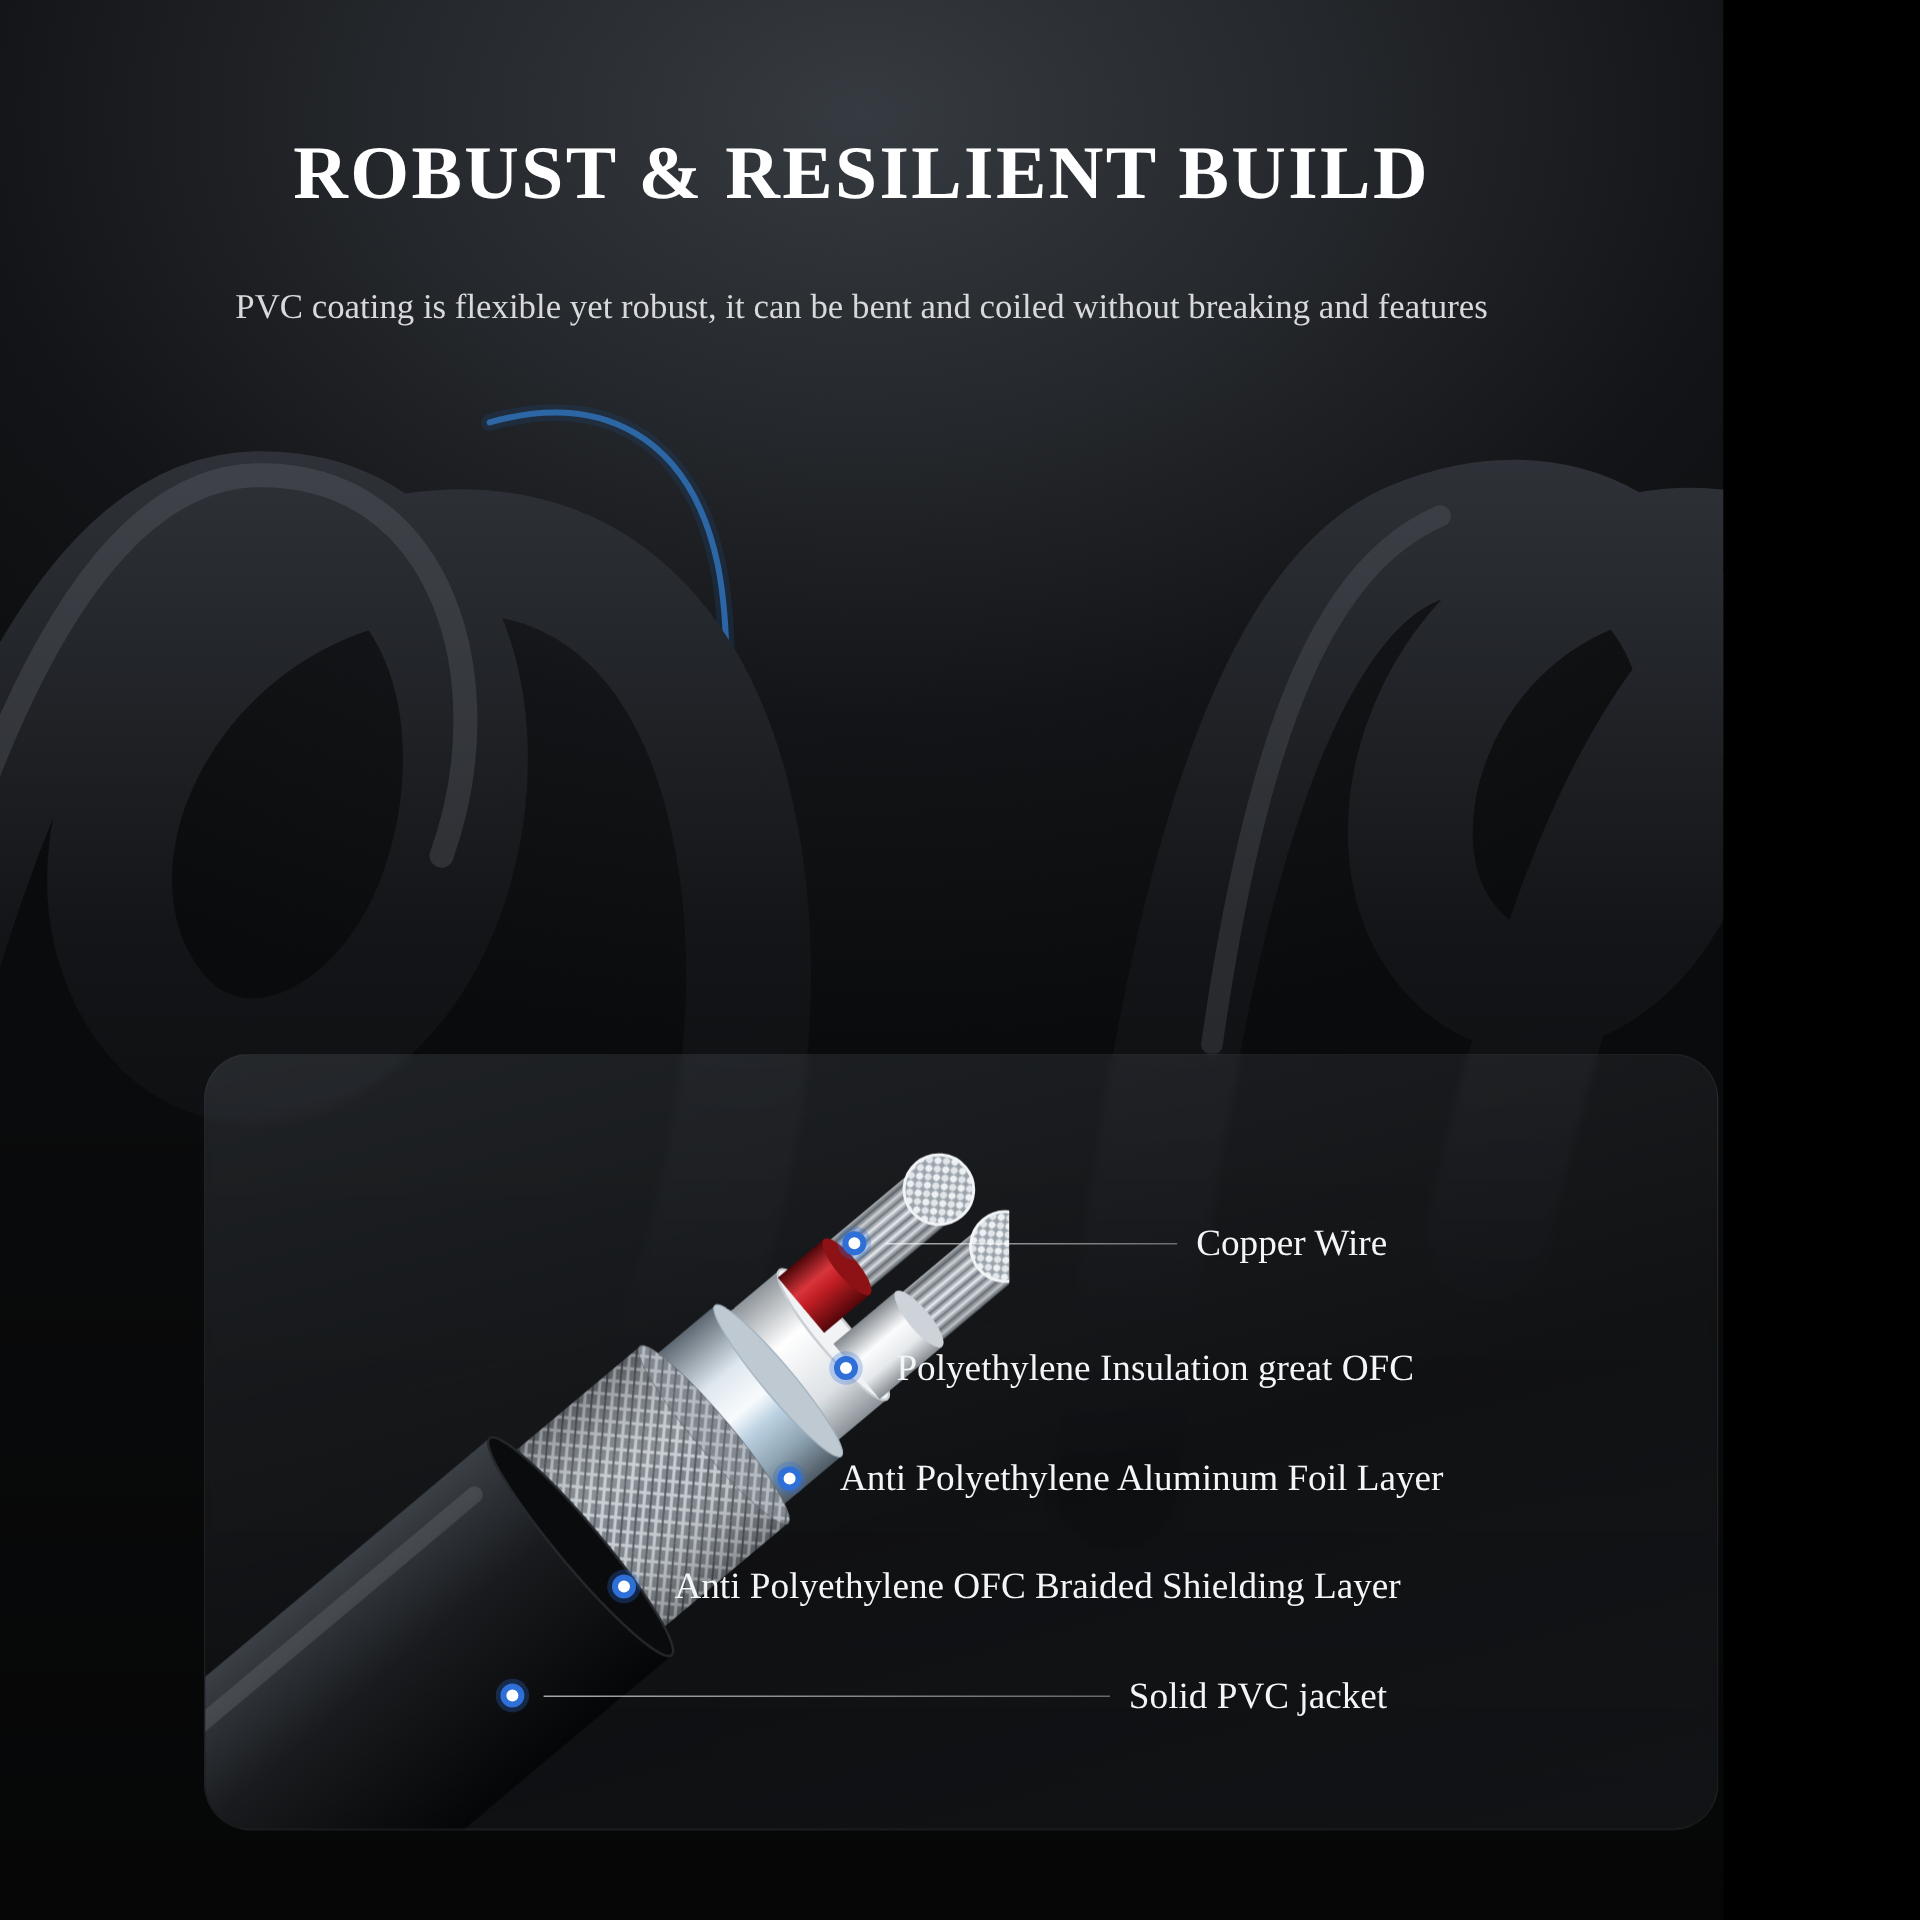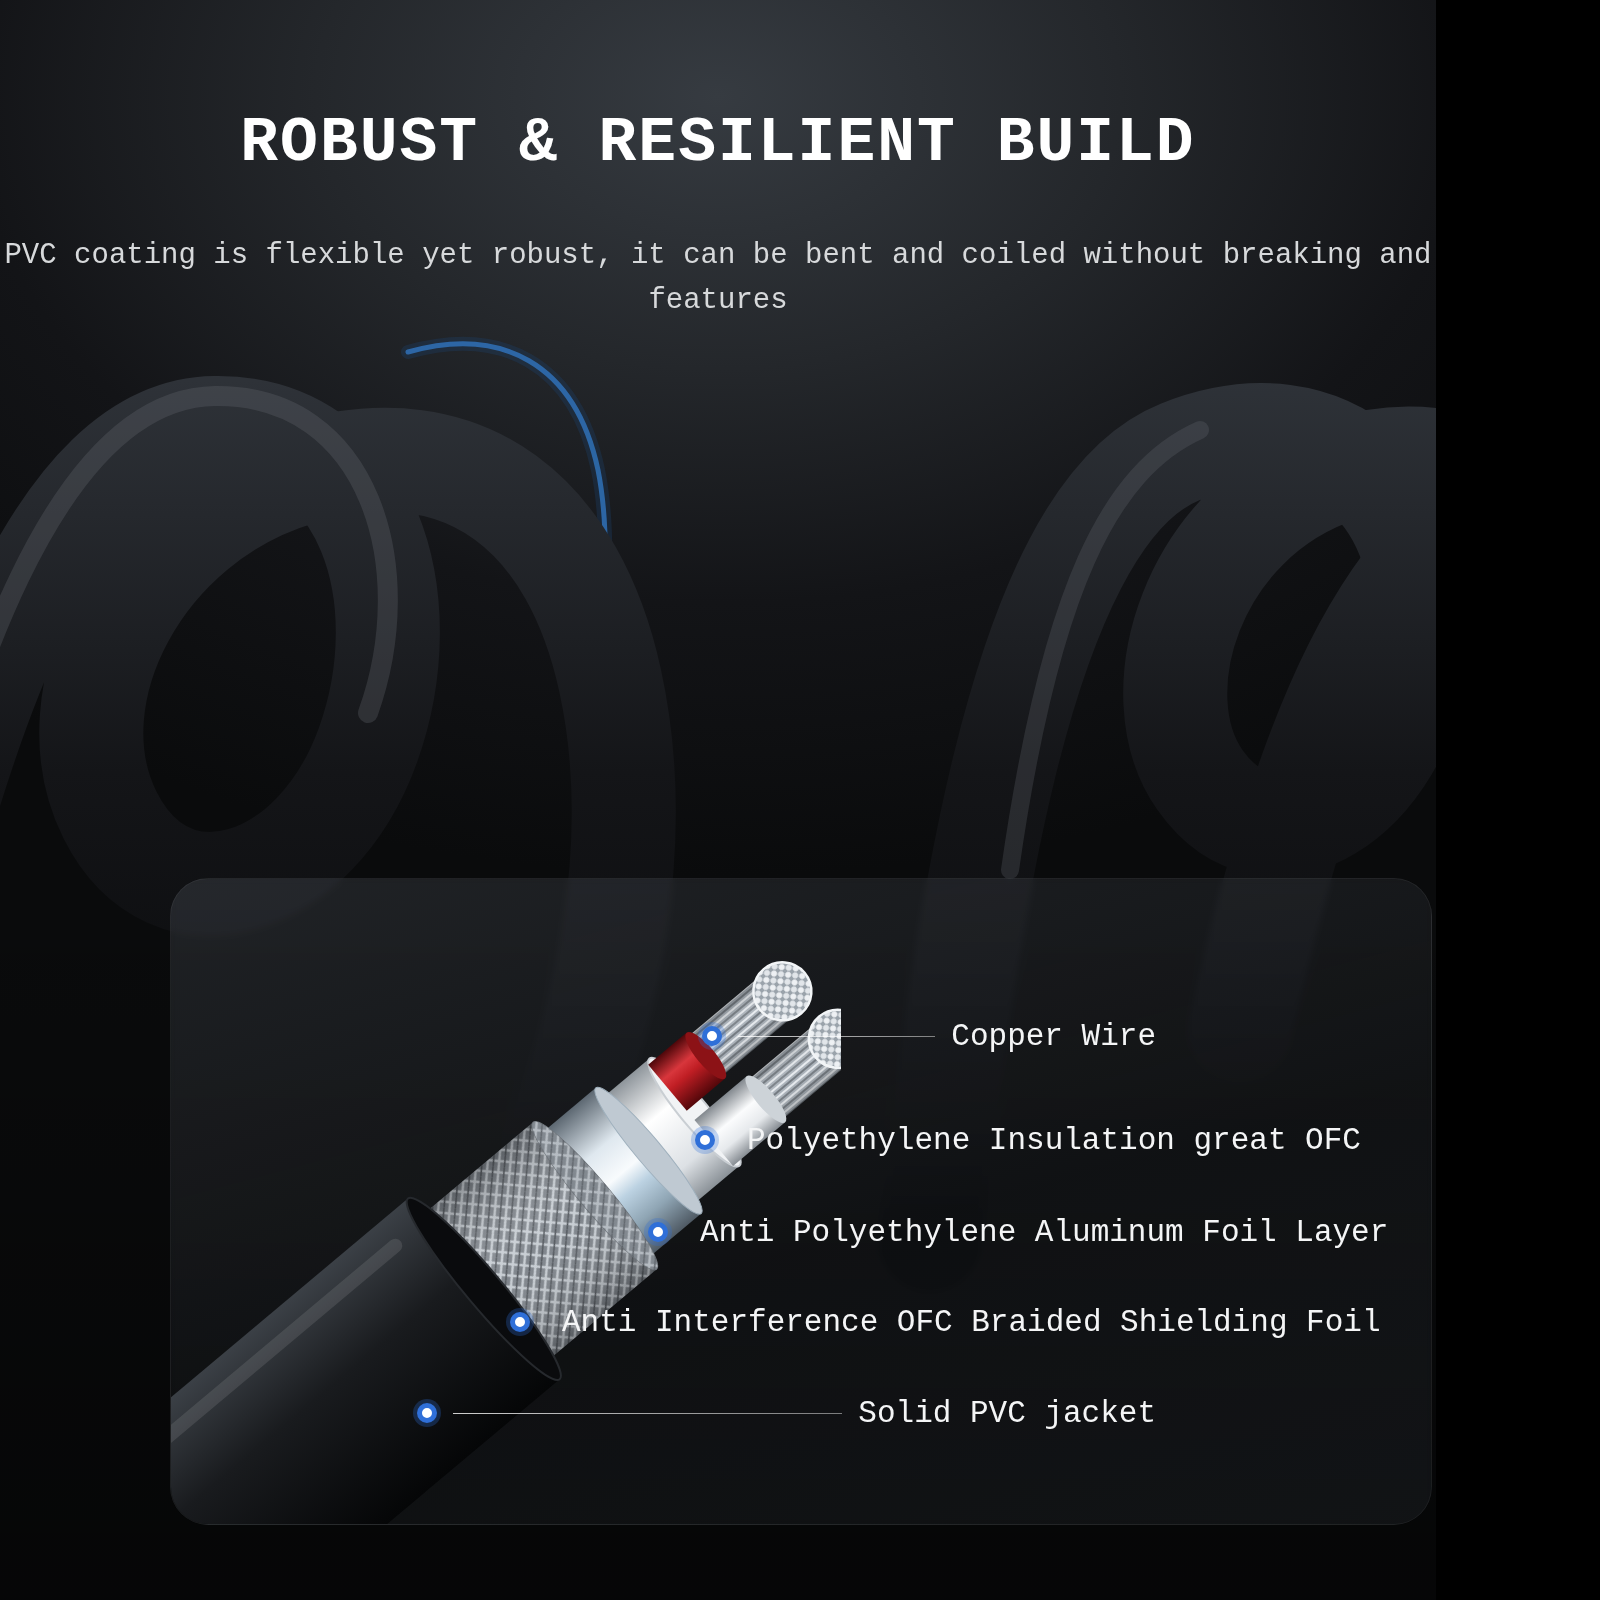--- a/index.html
+++ b/index.html
@@ -1,18 +1,18 @@
 <!DOCTYPE html>
 <html><head>
 <meta charset="utf-8">
 <style>
   html,body{margin:0;padding:0;background:#000;}
   .stage{
     position:relative;width:1436px;height:1600px;overflow:hidden;
-    font-family:Liberation Mono, monospace;
+    font-family:Liberation Serif, serif;
     background:
       linear-gradient(180deg, rgba(0,0,0,0) 55%, rgba(0,0,0,.45) 100%),
       radial-gradient(1150px 780px at 50% 6%, #363b41 0%, #24272b 35%, #131417 65%, #0a0b0c 100%);
   }
   .bg-svg{position:absolute;left:0;top:0;width:1600px;height:1600px;z-index:0;}
   .title{
     position:absolute;top:108px;left:0;right:0;text-align:center;z-index:3;
     color:#ffffff;font-size:63px;font-weight:800;letter-spacing:2px;
   }
   .subtitle{
@@ -191,21 +191,21 @@
     <span class="label">Polyethylene Insulation great OFC</span>
   </div>
   <div class="callout co-foil">
     <span class="dot"></span>
     <span class="line"></span>
     <span class="label">Anti Polyethylene Aluminum Foil Layer</span>
   </div>
   <div class="callout co-braid">
     <span class="dot"></span>
     <span class="line"></span>
-    <span class="label">Anti Interference OFC Braided Shielding Foil</span>
+    <span class="label">Anti Polyethylene OFC Braided Shielding Layer</span>
   </div>
   <div class="callout co-jacket">
     <span class="dot"></span>
     <span class="line"></span>
     <span class="label">Solid PVC jacket</span>
   </div>
 
 </div>
 
 </body></html>

